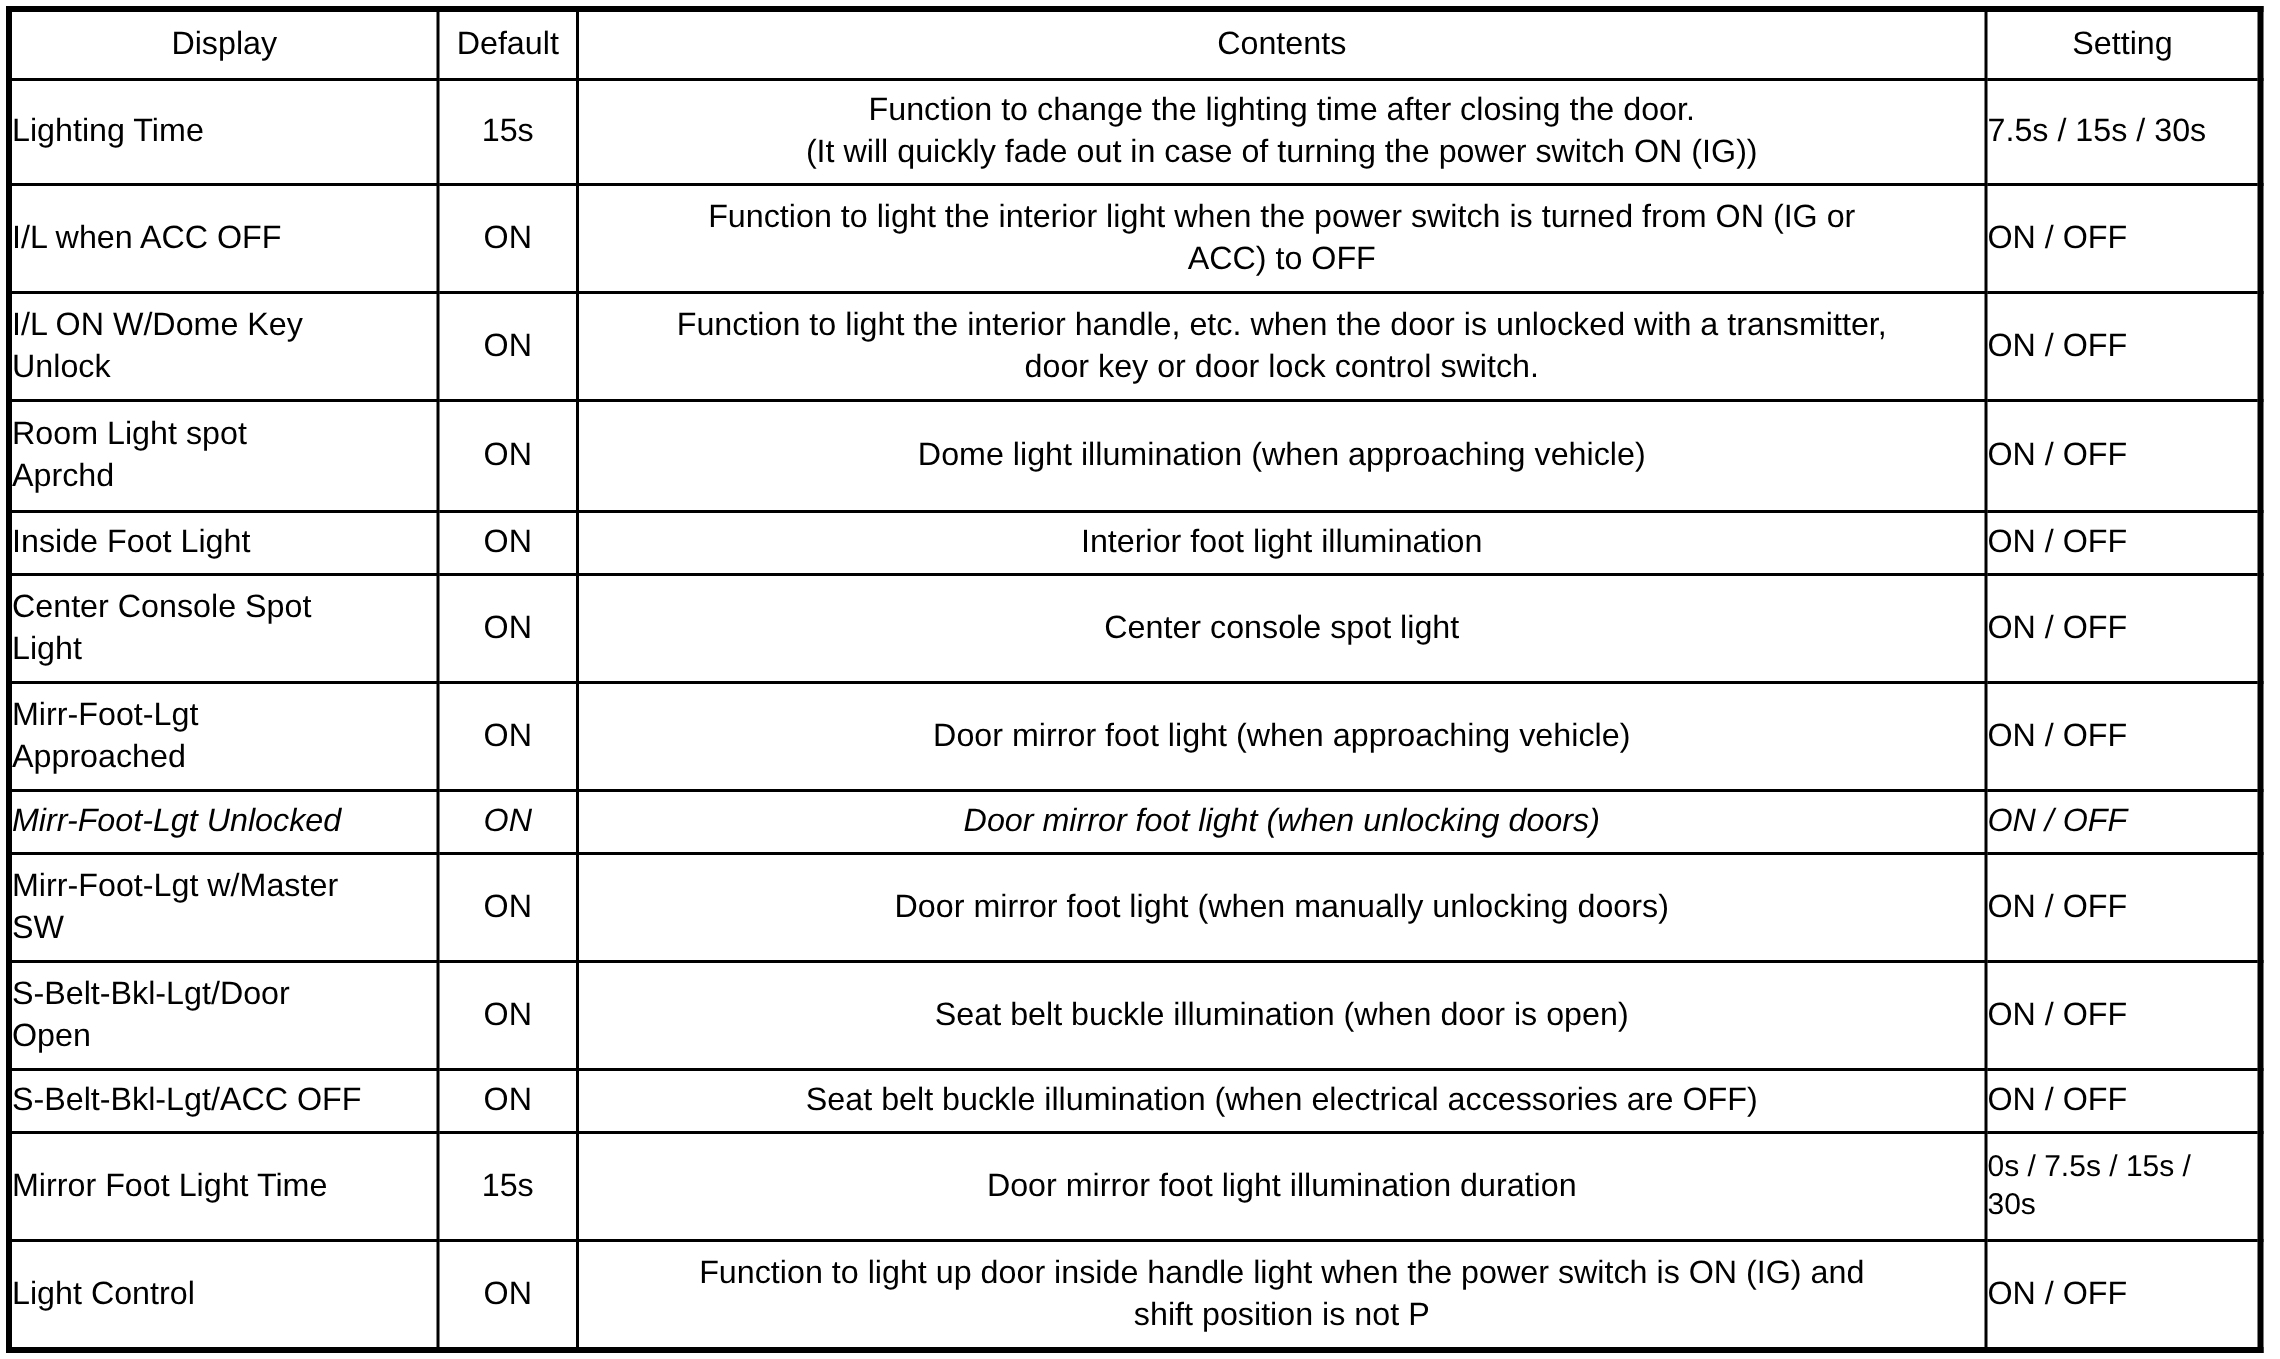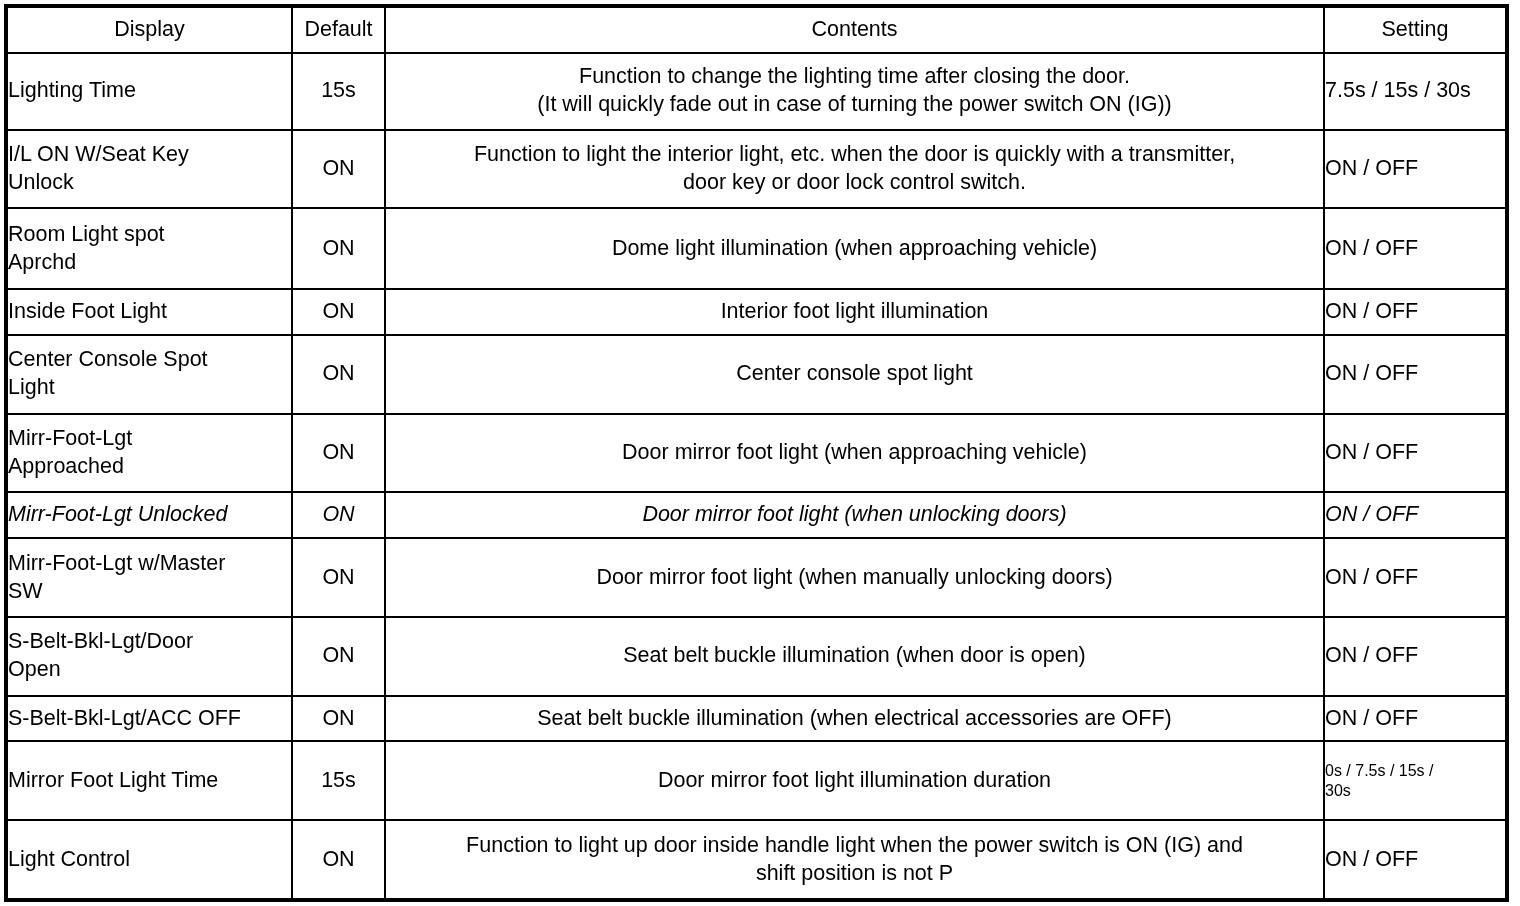--- a/index.html
+++ b/index.html
@@ -63,21 +63,21 @@
     padding: 3px 2px;
   }
   td.col-contents {
     text-align: center;
     padding: 3px 8px 3px 9px;
   }
   td.col-setting {
     padding: 3px 4px;
   }
   td.col-setting.small {
-    font-size: 16px;
+    font-size: 20px;
     line-height: 1.25;
   }
   
   tr.r0  td { height: 68px; }
   tr.r1  td { height: 70px; }
   tr.r2  td { height: 70px; }
   tr.r3  td { height: 72px; }
   tr.r4  td { height: 40px; }
   tr.r5  td { height: 70px; }
   tr.r6  td { height: 70px; }
@@ -116,29 +116,40 @@
           <span class="line">Lighting Time</span>
         </td>
         <td class="col-default">15s</td>
         <td class="col-contents">
           <span class="line">Function to change the lighting time after closing the door.</span>
           <span class="line">(It will quickly fade out in case of turning the power switch ON (IG))</span>
         </td>
         <td class="col-setting">7.5s / 15s / 30s</td>
       </tr>
 
+      <tr class="r1">
+        <td class="col-display">
+          <span class="line">I/L when ACC OFF</span>
+        </td>
+        <td class="col-default">ON</td>
+        <td class="col-contents">
+          <span class="line">Function to light the interior light when the power switch is turned from ON (IG or</span>
+          <span class="line">ACC) to OFF</span>
+        </td>
+        <td class="col-setting">ON / OFF</td>
+      </tr>
 
       <tr class="r2">
         <td class="col-display">
-          <span class="line">I/L ON W/Seat Key</span>
+          <span class="line">I/L ON W/Dome Key</span>
           <span class="line">Unlock</span>
         </td>
         <td class="col-default">ON</td>
         <td class="col-contents">
-          <span class="line">Function to light the interior light, etc. when the door is quickly with a transmitter,</span>
+          <span class="line">Function to light the interior handle, etc. when the door is unlocked with a transmitter,</span>
           <span class="line">door key or door lock control switch.</span>
         </td>
         <td class="col-setting">ON / OFF</td>
       </tr>
 
       <tr class="r3">
         <td class="col-display">
           <span class="line">Room Light spot</span>
           <span class="line">Aprchd</span>
         </td>

